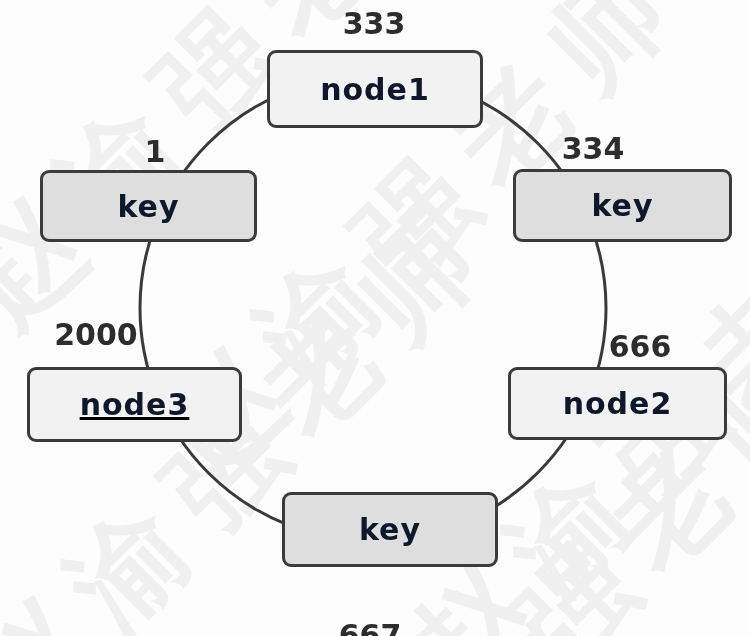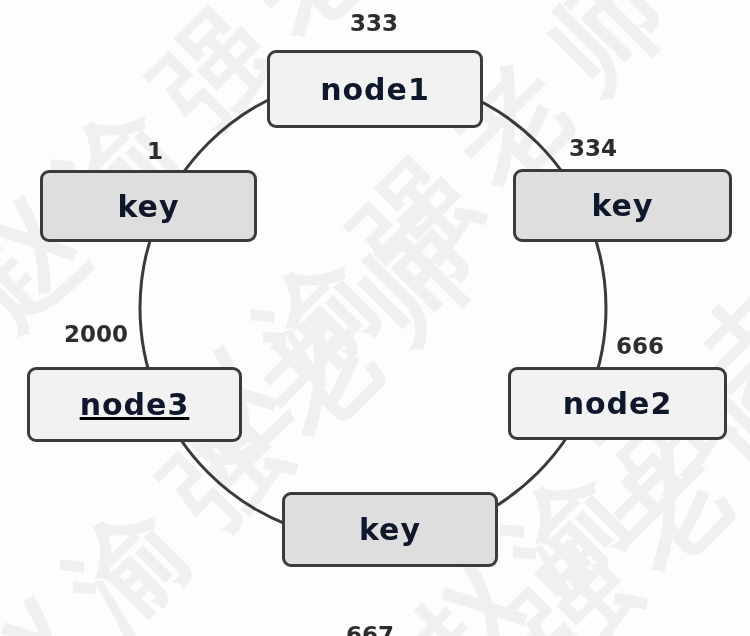--- a/index.html
+++ b/index.html
@@ -56,21 +56,21 @@
   .b2{left:508px;top:367px;width:219px;height:73px;}  
   .b3{left:267px;top:492px;width:216px;height:75px;}  
   .b4{left:27px;top:367px;width:215px;height:75px;text-decoration:underline;}   
   .b5{left:25px;top:170px;width:217px;height:72px;}   
   
   .hash{
     position:absolute;
     z-index:2;
     transform:translate(-50%,-50%);
     font-weight:bold;
-    font-size:23px;
+    font-size:30px;
     color:#2d2d2d;
     white-space:nowrap;
   }
   .h0{left:374px;top:23px;}
   .h1{left:593px;top:148px;text-align:center;}
   .h2{left:640px;top:346px;}
   .h3{left:370px;top:603px;margin-top:32px;}
   .h4{left:96px;top:334px;}
   .h5{left:155px;top:151px;}
 </style>

